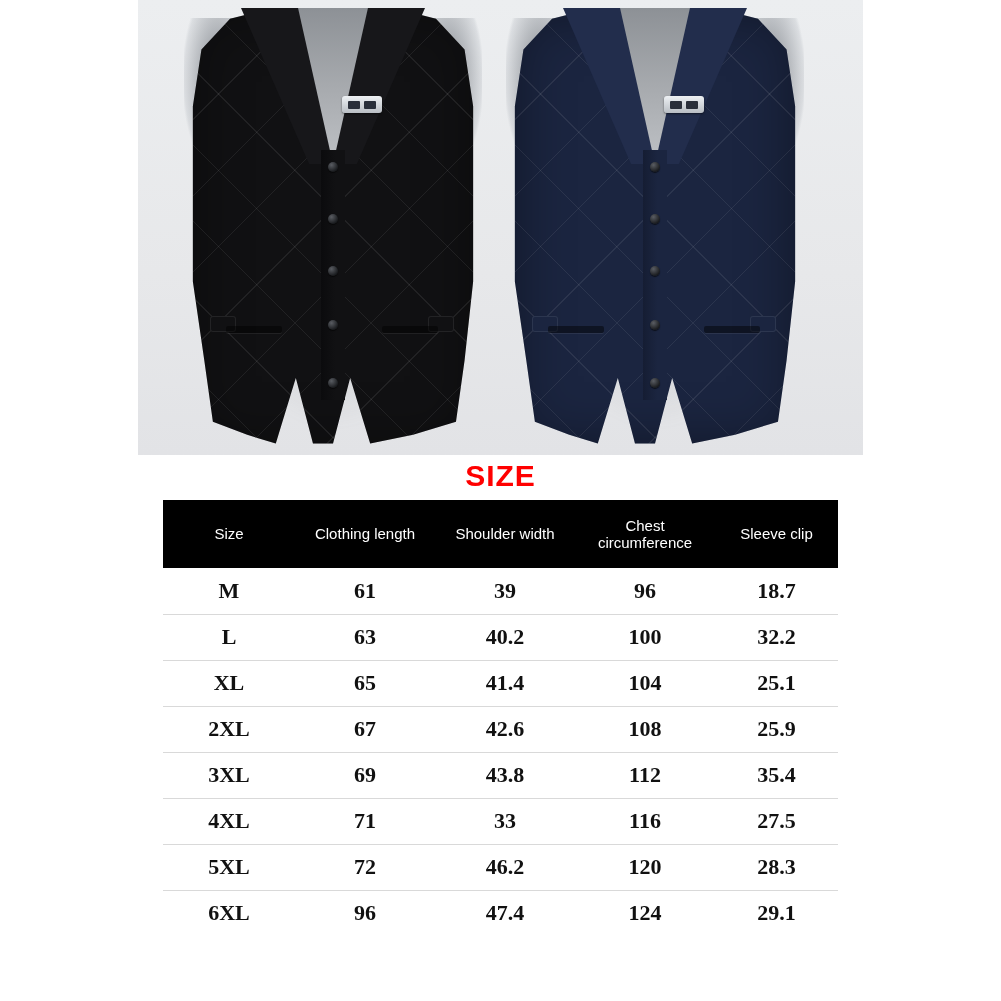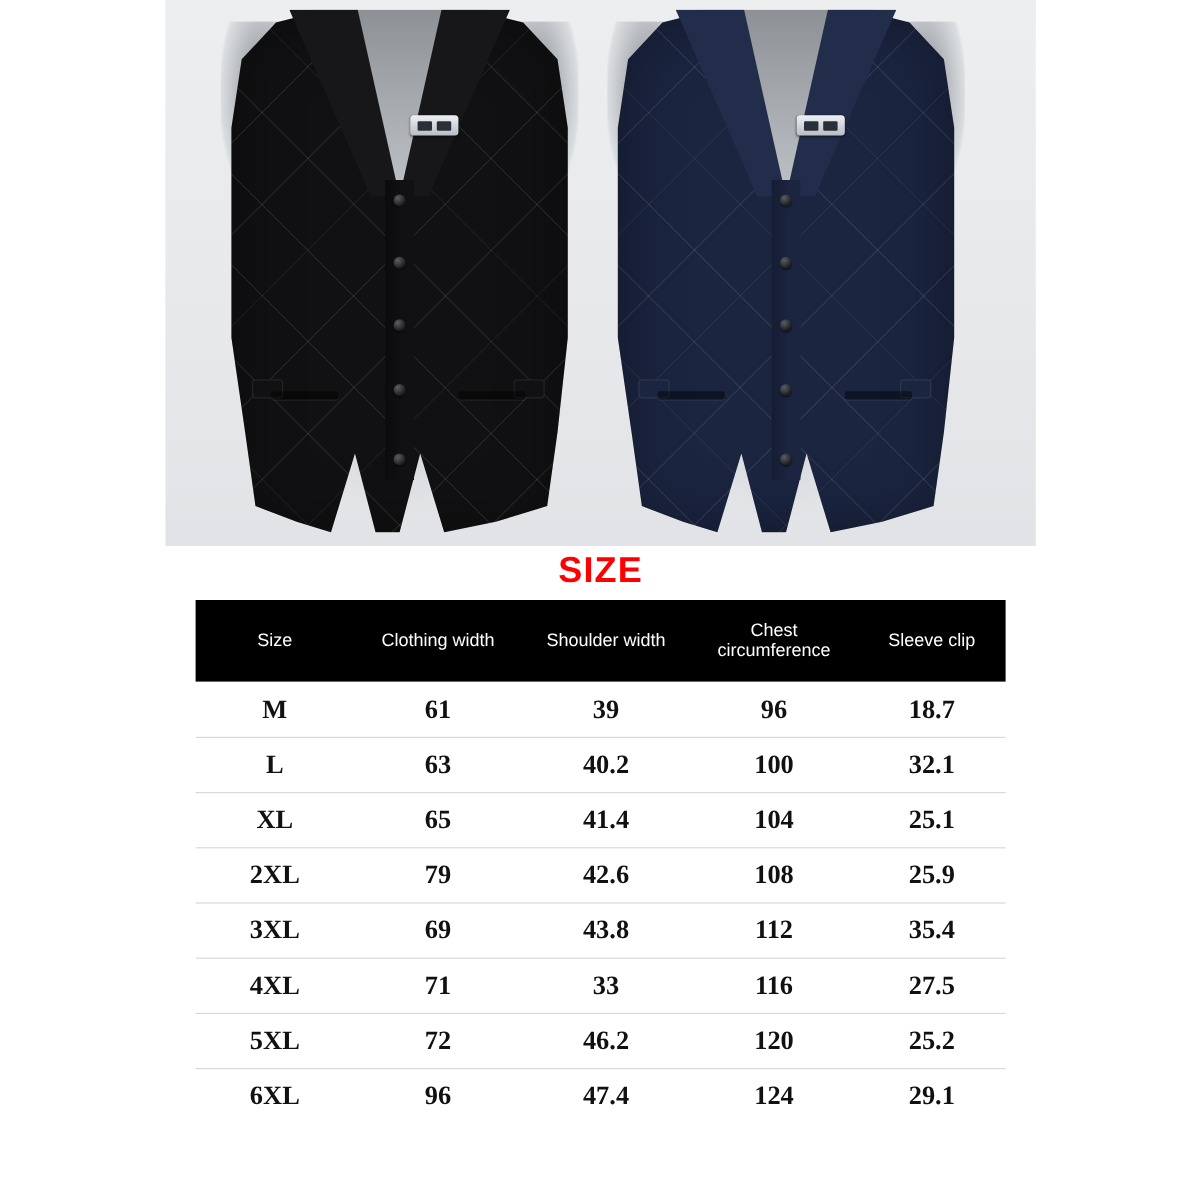--- a/index.html
+++ b/index.html
@@ -283,51 +283,51 @@
       </div>
     </div>
   </div>
 
   <div class="size-title">SIZE</div>
 
   <table class="size-table">
     <thead>
       <tr>
         <th class="col-size">Size</th>
-        <th class="col-len">Clothing width</th>
+        <th class="col-len">Clothing length</th>
         <th class="col-sh">Shoulder width</th>
         <th class="col-ch">Chest circumference</th>
         <th class="col-sl">Sleeve clip</th>
       </tr>
     </thead>
     <tbody>
       <tr>
         <td>M</td>
         <td>61</td>
         <td>39</td>
         <td>96</td>
         <td>18.7</td>
       </tr>
       <tr>
         <td>L</td>
         <td>63</td>
         <td>40.2</td>
         <td>100</td>
-        <td>32.1</td>
+        <td>32.2</td>
       </tr>
       <tr>
         <td>XL</td>
         <td>65</td>
         <td>41.4</td>
         <td>104</td>
         <td>25.1</td>
       </tr>
       <tr>
         <td>2XL</td>
-        <td>79</td>
+        <td>67</td>
         <td>42.6</td>
         <td>108</td>
         <td>25.9</td>
       </tr>
       <tr>
         <td>3XL</td>
         <td>69</td>
         <td>43.8</td>
         <td>112</td>
         <td>35.4</td>
@@ -337,21 +337,21 @@
         <td>71</td>
         <td>33</td>
         <td>116</td>
         <td>27.5</td>
       </tr>
       <tr>
         <td>5XL</td>
         <td>72</td>
         <td>46.2</td>
         <td>120</td>
-        <td>25.2</td>
+        <td>28.3</td>
       </tr>
       <tr>
         <td>6XL</td>
         <td>96</td>
         <td>47.4</td>
         <td>124</td>
         <td>29.1</td>
       </tr>
     </tbody>
   </table>

